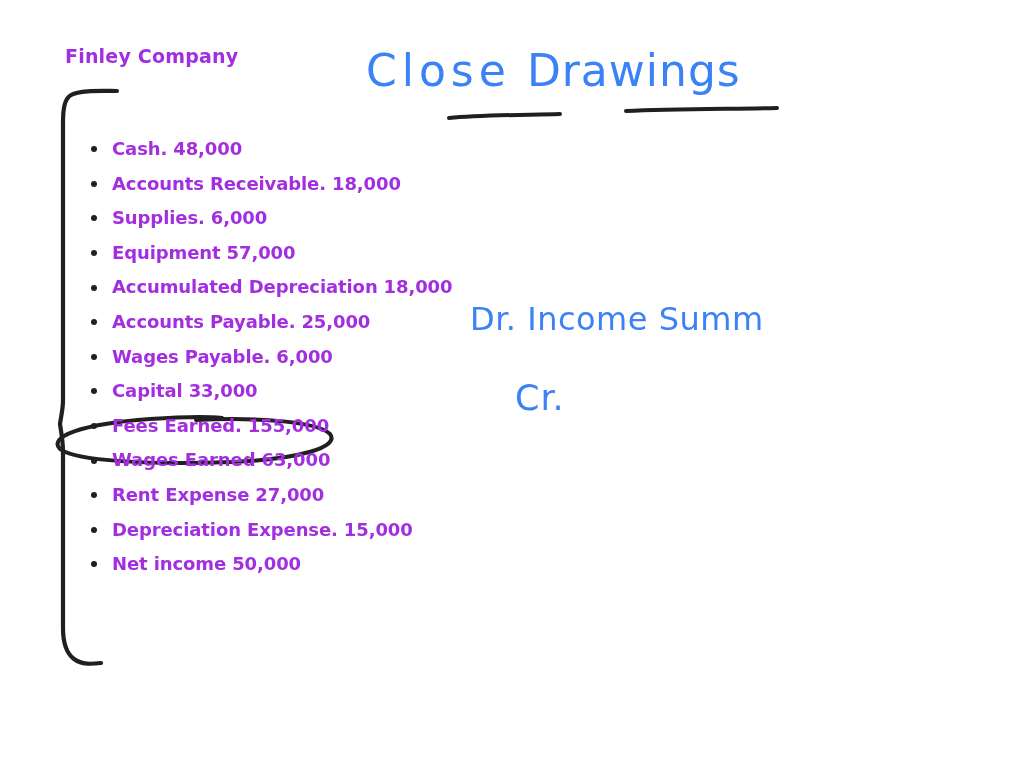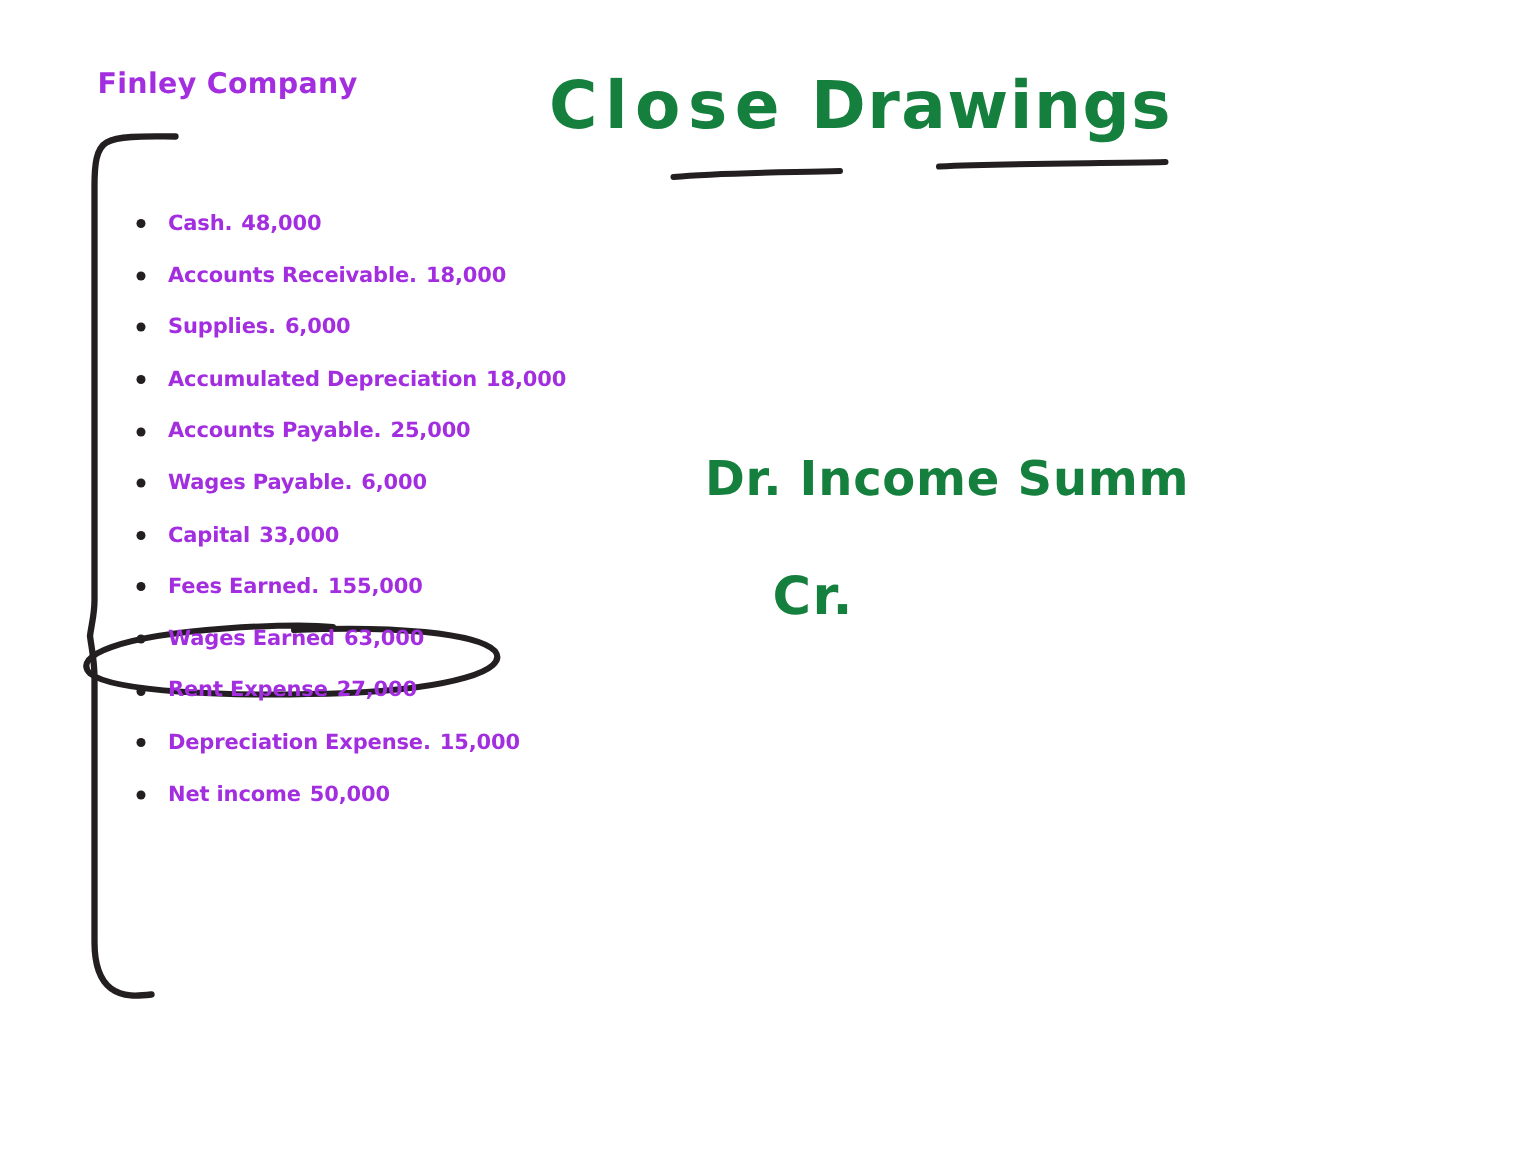--- a/index.html
+++ b/index.html
@@ -42,21 +42,21 @@
     width: 460px;
   }
   .trial-list li {
     position: relative;
     height: 34.6px;
     line-height: 34.6px;
     padding-left: 24px;
     white-space: nowrap;
     color: #a32ee0;
     font-family: "DejaVu Sans", sans-serif;
-    font-size: 14px;
+    font-size: 18px;
     font-weight: 700;
     letter-spacing: -0.1px;
   }
   .trial-list li .bullet {
     position: absolute;
     left: 3px;
     top: 50%;
     width: 6px;
     height: 6px;
     margin-top: -3px;
@@ -72,23 +72,23 @@
     left: 0;
     top: 0;
     width: 1024px;
     height: 768px;
     pointer-events: none;
   }
 
   
   .hand {
     position: absolute;
-    color: #15803d;
+    color: #3b82f6;
     font-family: "DejaVu Sans", sans-serif;
-    font-weight: 700;
+    font-weight: 400;
     white-space: nowrap;
   }
   #heading-close {
     left: 366px;
     top: 45px;
     font-size: 44px;
     letter-spacing: 4px;
   }
   #heading-close .w1 { letter-spacing: 5px; }
   #heading-close .w2 { margin-left: 16px; letter-spacing: 1px; }
@@ -154,20 +154,21 @@
   <div id="dr-clip">
     <div class="hand" id="dr-line">Dr. Income Summ</div>
   </div>
 
   <div class="hand" id="cr-line">Cr.</div>
 
   <ul class="trial-list" id="trial-list">
       <li><span class="bullet"></span><span class="label">Cash.</span><span class="amount">48,000</span></li>
       <li><span class="bullet"></span><span class="label">Accounts Receivable.</span><span class="amount">18,000</span></li>
       <li><span class="bullet"></span><span class="label"> Supplies.</span><span class="amount">6,000</span></li>
+      <li><span class="bullet"></span><span class="label">Equipment</span><span class="amount">57,000</span></li>
       <li><span class="bullet"></span><span class="label">Accumulated Depreciation</span><span class="amount">18,000</span></li>
       <li><span class="bullet"></span><span class="label">Accounts Payable.</span><span class="amount">25,000</span></li>
       <li><span class="bullet"></span><span class="label">Wages Payable.</span><span class="amount">6,000</span></li>
       <li><span class="bullet"></span><span class="label">Capital</span><span class="amount">33,000</span></li>
       <li><span class="bullet"></span><span class="label">Fees Earned.</span><span class="amount">155,000</span></li>
       <li><span class="bullet"></span><span class="label">Wages Earned</span><span class="amount">63,000</span></li>
       <li><span class="bullet"></span><span class="label">Rent Expense</span><span class="amount">27,000</span></li>
       <li><span class="bullet"></span><span class="label">Depreciation Expense.</span><span class="amount">15,000</span></li>
       <li><span class="bullet"></span><span class="label">Net income</span><span class="amount">50,000</span></li>
     </ul>

